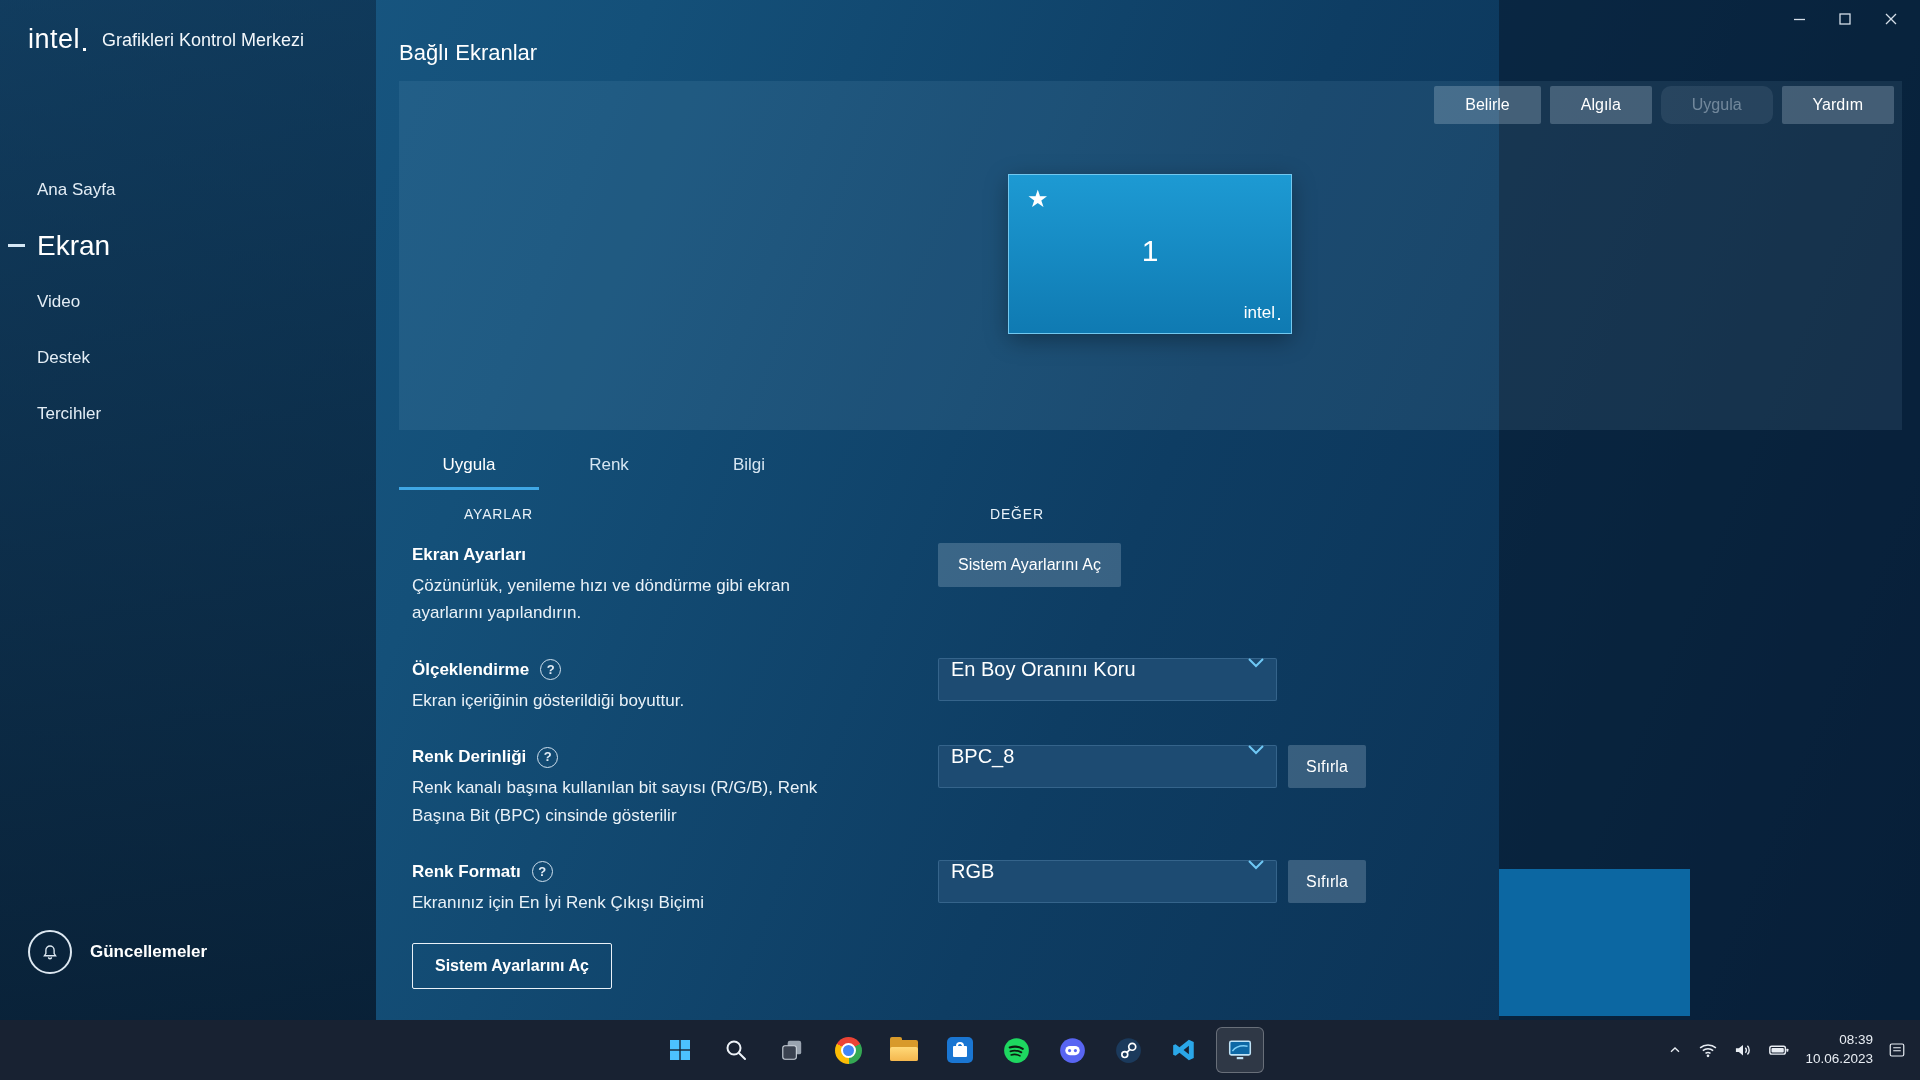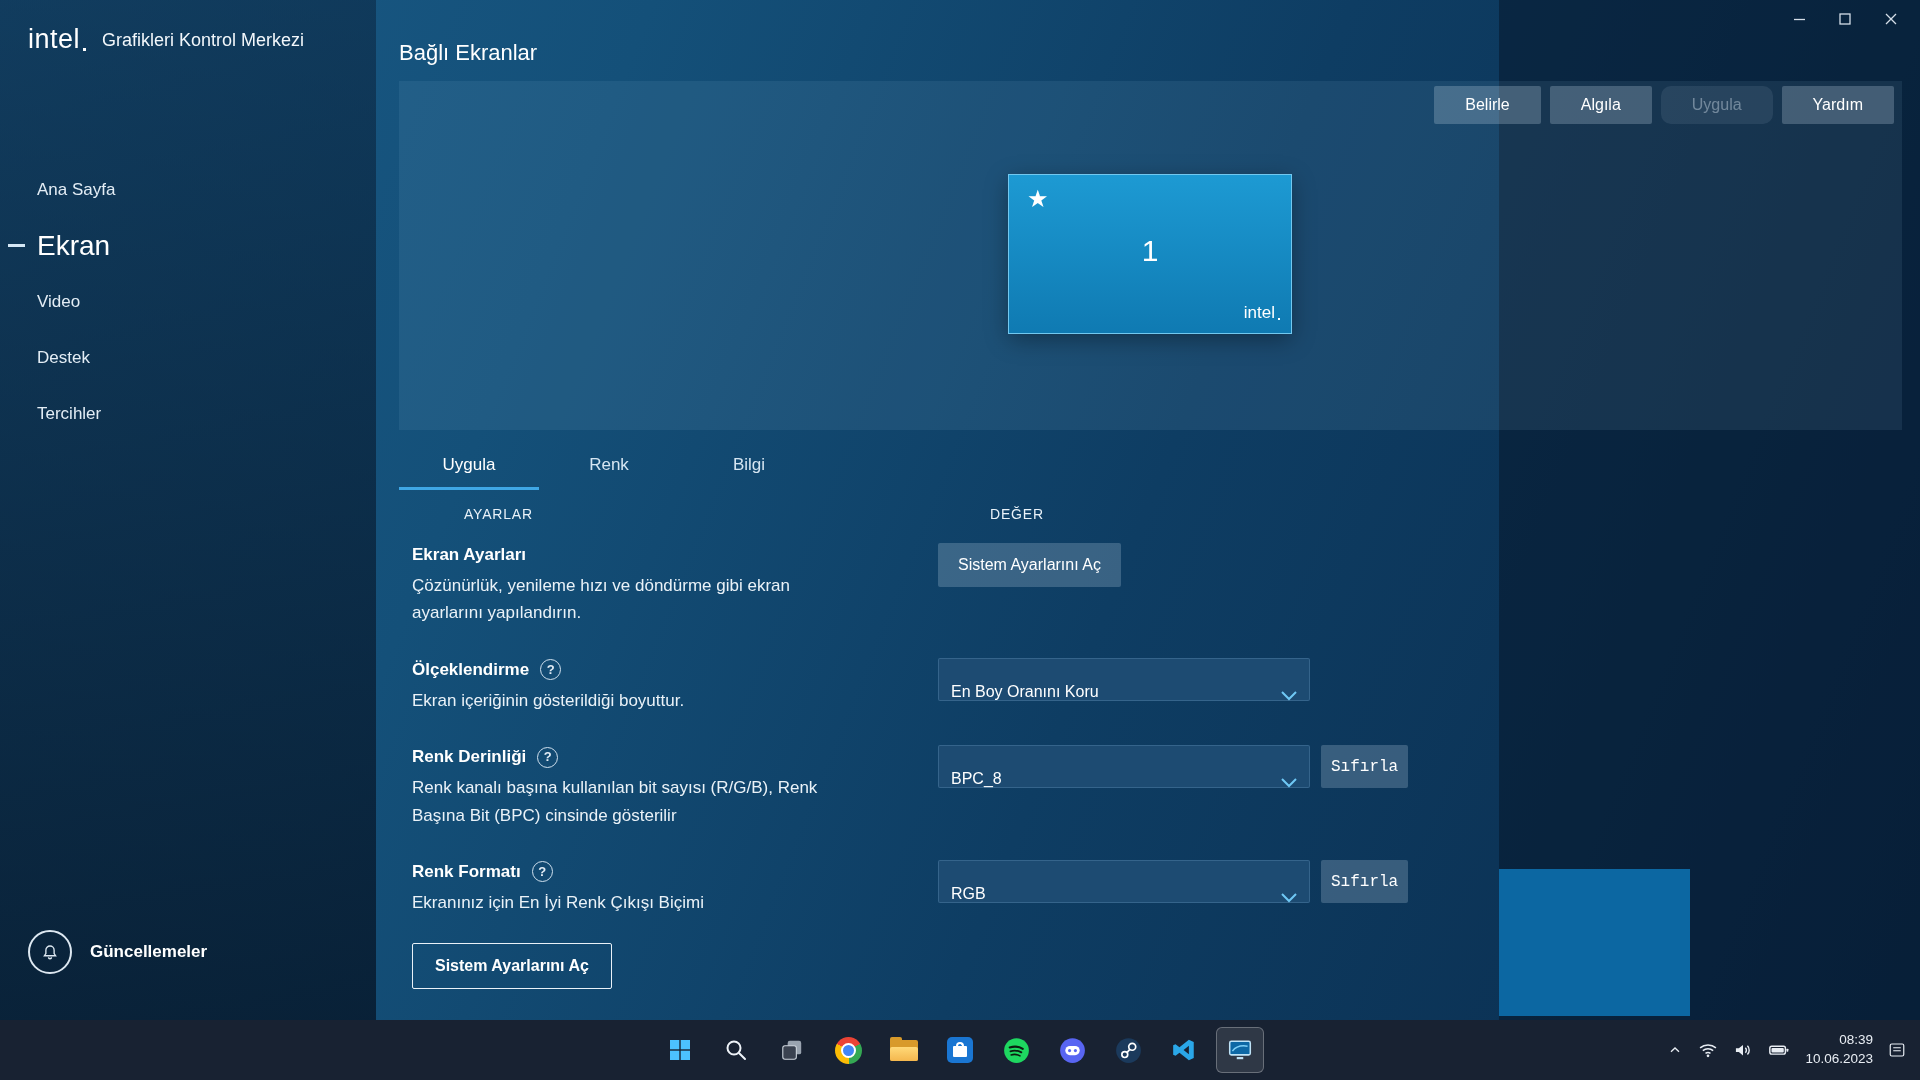--- a/index.html
+++ b/index.html
@@ -61,26 +61,26 @@
   .col-header{font-size:14px;letter-spacing:.8px;color:#e9f2f9;}
   .settings{position:absolute;left:412px;top:543px;width:1120px;z-index:2;}
   .row{display:grid;grid-template-columns:526px auto;margin-bottom:31px;align-items:start;}
   .row-title{font-size:17px;font-weight:700;color:#fff;display:flex;align-items:center;gap:11px;line-height:1.4;}
   .row-desc{font-size:17px;color:#eaf2f8;line-height:1.62;max-width:432px;margin-top:5px;}
   .help{width:21px;height:21px;border-radius:50%;border:1.5px solid #cfe0ee;color:#e2ecf5;
     font-size:13px;display:flex;align-items:center;justify-content:center;box-sizing:border-box;cursor:pointer;flex:none;}
   .value-cell{display:flex;gap:11px;align-items:flex-start;}
   .btn-primary{height:44px;padding:0 20px;background:rgba(198,216,233,0.24);color:#fff;
     font-size:16px;border:none;border-radius:2px;font-family:inherit;cursor:pointer;}
-  .dropdown{width:372px;height:43px;box-sizing:border-box;background:#1d4b72;
-    display:flex;align-items:flex-end;justify-content:space-between;padding:0 13px;
-    color:#fff;font-size:16px;border-radius:2px;cursor:pointer;
+  .dropdown{width:339px;height:43px;box-sizing:border-box;background:#1d4b72;
+    display:flex;align-items:flex-start;justify-content:space-between;padding:0 13px;
+    color:#fff;font-size:20px;border-radius:2px;cursor:pointer;
     box-shadow:inset 0 0 0 1px rgba(110,160,200,0.30);}
-  .btn-reset{height:43px;padding:0 10px;background:rgba(198,216,233,0.24);color:#fff;
-    font-size:16px;border:none;border-radius:2px;font-family:Liberation Mono, monospace;cursor:pointer;}
+  .btn-reset{height:43px;padding:0 18px;background:rgba(198,216,233,0.24);color:#fff;
+    font-size:16px;border:none;border-radius:2px;font-family:Liberation Sans, sans-serif;cursor:pointer;}
   .btn-outline{height:46px;padding:0 22px;margin-top:-4px;background:transparent;
     border:1.5px solid #e9f1f8;color:#fff;font-size:16px;font-weight:700;border-radius:2px;
     font-family:inherit;cursor:pointer;}
   
   .taskbar{position:absolute;left:0;bottom:0;width:100%;height:60px;background:#182232;z-index:20;}
   .task-center{position:absolute;left:50%;top:0;height:100%;transform:translateX(-50%);
     display:flex;align-items:center;gap:8px;}
   .task-btn{width:48px;height:46px;border-radius:6px;display:flex;align-items:center;justify-content:center;cursor:pointer;}
   .task-btn.active{background:rgba(255,255,255,0.10);box-shadow:inset 0 0 0 1px rgba(255,255,255,0.28);}
   .systray{position:absolute;right:14px;top:0;height:100%;display:flex;align-items:center;gap:15px;color:#e8edf3;}

